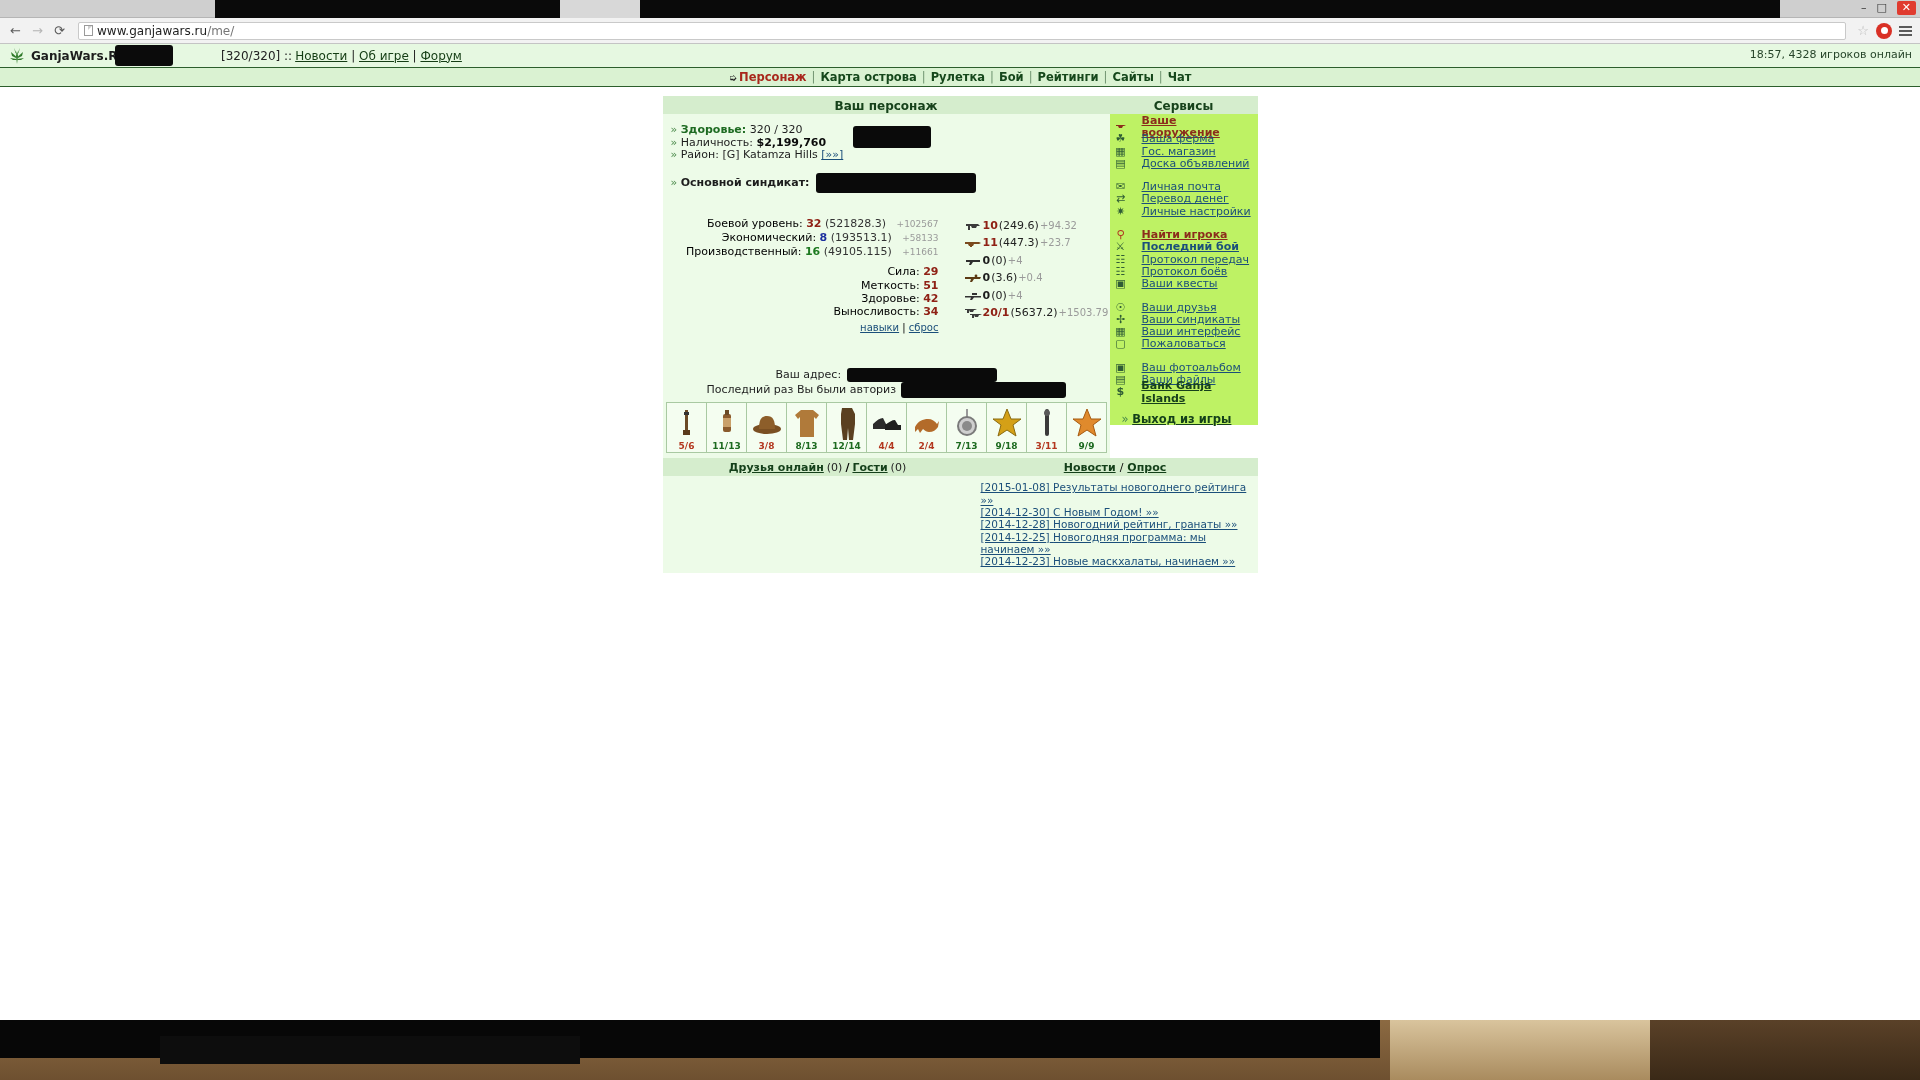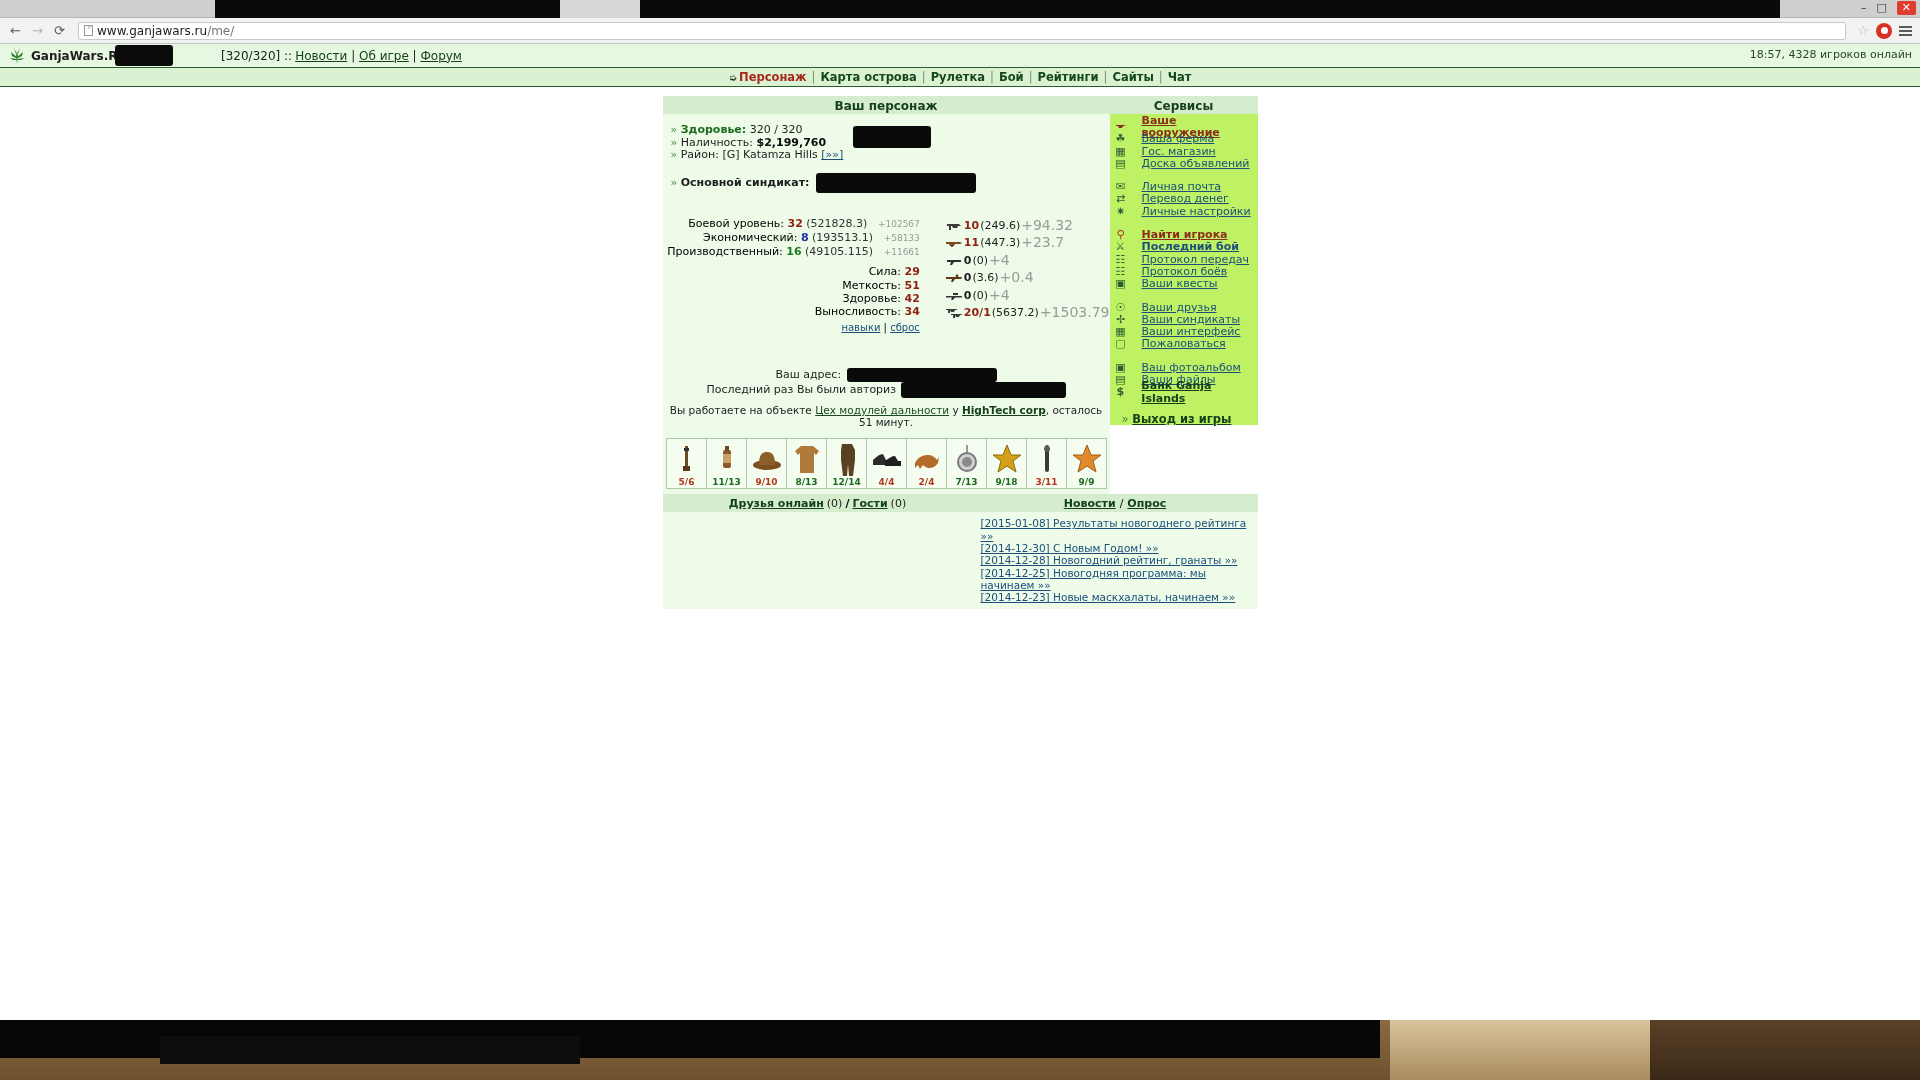--- a/index.html
+++ b/index.html
@@ -101,21 +101,21 @@
   .skills a { color:#1b4f7a; }
 
   .stats-right { flex:1; padding-left:22px; font-size:11px; line-height:17.5px; }
   .eq-row { display:flex; align-items:center; gap:1px; height:17.5px;text-align:center;}
   .eq-ico { width:17px; height:12px; display:flex; align-items:center; justify-content:center; color:#2b2b2b; }
   .eq-ico svg { display:block; }
   .eq-amt { font-weight:bold; }
   .eq-amt.red { color:#8f2115; }
   .eq-amt.zero { color:#1d1d1d; }
   .eq-val { color:#222; }
-  .eq-bonus { color:#9a9a9a; font-size:14px; }
+  .eq-bonus { color:#9a9a9a; font-size:10px; }
 
   .addr-block { margin-top:34px; text-align:center; font-size:11px; color:#1e1e1e; line-height:14px; position:relative;}
   .work-line { text-align:center; font-size:10.5px; color:#1e1e1e; padding:6px 0 6px 0;}
   .work-line a { color:#14401a; font-weight:bold; text-decoration:underline;}
   .work-line a.plain { font-weight:normal; color:#1c4a20;}
 
   .inv-strip { display:flex; justify-content:center; gap:0; padding:4px 0 5px 0;}
   .inv-cell { width:41px; border:1px solid #a9c9a2; background:#f4fdf0; margin-right:-1px; padding:2px 0 1px 0; text-align:center;}
   .inv-img { height:35px; display:flex; align-items:center; justify-content:center; }
   .inv-cnt { font-size:9px; font-weight:bold; color:#1c6a1f; margin-top:1px;}
@@ -385,26 +385,20 @@
           <div>
             <span>Ваш адрес:</span>
             <span class="redact" style="width:150px;height:14px;vertical-align:middle;margin-left:2px;"></span>
           </div>
           <div>
             <span>Последний раз Вы были авториз</span>
             <span class="redact" style="width:165px;height:16px;vertical-align:middle;margin-left:1px;"></span>
           </div>
         </div>
 
-        <div class="work-line">
-          <span>Вы работаете на объекте</span>
-          <a class="plain" href="#">Цех модулей дальности</a>
-          <span>у</span>
-          <a href="#">HighTech corp</a><span>, осталось 51 минут.</span>
-        </div>
 
         <div class="inv-strip">
           <div class="inv-cell">
             <div class="inv-img">
                 <svg width="30" height="30" viewBox="0 0 30 30">
                   <rect x="13" y="2" width="3" height="24" fill="#6b4a26"></rect>
                   <rect x="12" y="4" width="5" height="3" fill="#333"></rect>
                   <rect x="11" y="22" width="7" height="5" fill="#5a3a1c"></rect>
                 </svg>
               </div>
@@ -420,21 +414,21 @@
               </div>
             <div class="inv-cnt">11/13</div>
           </div>
           <div class="inv-cell">
             <div class="inv-img">
                 <svg width="32" height="26" viewBox="0 0 32 26">
                   <ellipse cx="16" cy="19" rx="14" ry="5" fill="#7a4f22"></ellipse>
                   <path d="M8 19c0-9 2-13 8-13s8 4 8 13z" fill="#8d5e2a"></path>
                 </svg>
               </div>
-            <div class="inv-cnt warn">9/10</div>
+            <div class="inv-cnt warn">3/8</div>
           </div>
           <div class="inv-cell">
             <div class="inv-img">
                 <svg width="28" height="32" viewBox="0 0 28 32">
                   <path d="M8 3h12l6 5-3 4-2-2v20H7V10L5 12 2 8z" fill="#b07a3a"></path>
                 </svg>
               </div>
             <div class="inv-cnt">8/13</div>
           </div>
           <div class="inv-cell">

